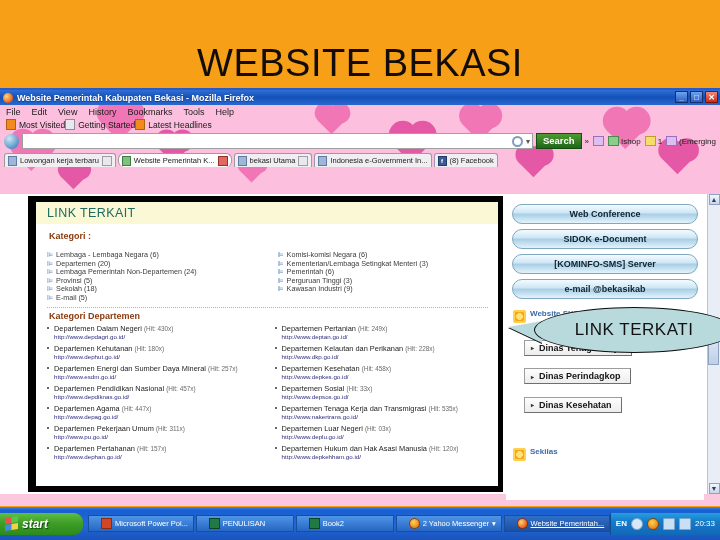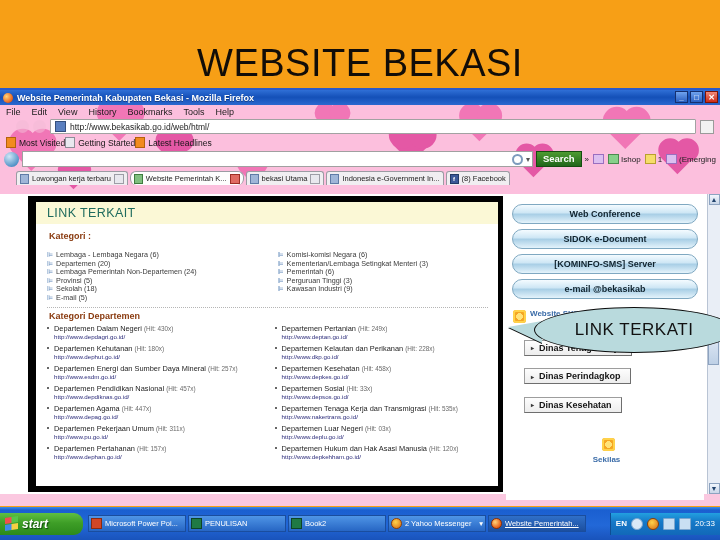--- a/index.html
+++ b/index.html
@@ -117,21 +117,21 @@
     white-space:nowrap;
   }
   .toolchips{display:flex;align-items:center;gap:4px;font-size:8px;color:#202020;white-space:nowrap;}
   .chip{display:flex;align-items:center;gap:2px;}
   .chipsq{width:9px;height:8px;background:#86d08a;border:1px solid #4c8a4f;}
   .chipsq.y{background:#f6dd6a;border-color:#b9a02d;}
   .chipsq.p{background:#dcbff0;border-color:#9a6fc0;}
 
   .tabrow{
     position:relative;z-index:2;
-    display:flex;align-items:flex-end;gap:2px;padding:1px 4px 0 16px;height:15px;
+    display:flex;align-items:flex-end;gap:2px;padding:1px 4px 0 4px;height:15px;
   }
   .tab{
     background:#f0eef1;border:1px solid #9b9ba3;border-bottom:none;
     height:13px;display:flex;align-items:center;gap:3px;padding:0 3px;
     font-size:7.5px;color:#1b1b1b;white-space:nowrap;overflow:hidden;
     border-radius:3px 3px 0 0;max-width:140px;
   }
   .tab.active{background:#fdfdfd;border-radius:6px;}
   .tab .tsq{width:7px;height:8px;background:#9fb6d8;border:1px solid #5f7ba6;flex:0 0 auto;}
   .tab .tsq.g{background:#7fbf7f;border-color:#3f7d3f;}
@@ -267,21 +267,21 @@
       linear-gradient(90deg,#f24e4e 0 48%,#58c44a 52% 100%) top/100% 48% no-repeat,
       linear-gradient(90deg,#3f8ce8 0 48%,#f7d043 52% 100%) bottom/100% 48% no-repeat;
     transform:skewY(-8deg);
     flex:0 0 auto;
   }
   .tasks{display:flex;align-items:center;gap:2px;margin-left:5px;flex:1;overflow:hidden;}
   .task{
     height:17px;min-width:98px;max-width:120px;
     background:linear-gradient(180deg,#4f95e6,#2766c4);
     border:1px solid #1a4d9e;box-sizing:border-box;
-    display:flex;align-items:center;gap:3px;padding:0 2px;
+    display:flex;align-items:center;gap:3px;padding:0 12px;
     color:#fff;font-size:7.5px;white-space:nowrap;overflow:hidden;
   }
   .task.active{background:linear-gradient(180deg,#2f6fc8,#1c4f9f);text-decoration:underline;}
   .tico{width:9px;height:9px;flex:0 0 auto;background:#e8e8e8;border:1px solid #7a7a7a;}
   .tico.ppt{background:#d24625;border-color:#8a2a11;}
   .tico.xls{background:#1f7a44;border-color:#0d4426;}
   .tico.ym{border-radius:50%;background:radial-gradient(circle at 40% 35%,#ffd24a,#d96a12);border-color:#8c3f06;}
   .tico.ff{border-radius:50%;background:radial-gradient(circle at 35% 35%,#ffd37a,#e8601a 70%);border-color:#8c2f04;}
   .tray{
     display:flex;align-items:center;gap:4px;height:22px;padding:0 5px;
@@ -331,29 +331,20 @@
       <div class="menubar">
         <span>File</span>
         <span>Edit</span>
         <span>View</span>
         <span>History</span>
         <span>Bookmarks</span>
         <span>Tools</span>
         <span>Help</span>
       </div>
 
-      <div class="navrow">
-        <span class="navbtn"></span>
-        <span class="navbtn"></span>
-        <span class="urlbar">
-          <span class="favicon"></span>
-          <span>http://www.bekasikab.go.id/web/html/</span>
-        </span>
-        <span class="star"></span>
-      </div>
 
       <div class="bookrow">
         <span class="bi">
           <span class="sq o"></span>
           <span>Most Visited</span>
         </span>
         <span class="bi">
           <span class="sq"></span>
           <span>Getting Started</span>
         </span>
@@ -579,21 +570,21 @@
       <div><span class="greybtn">
             <span class="car">▸</span>
             <span>Dinas Perindagkop</span>
           </span></div>
       <div><span class="greybtn">
             <span class="car">▸</span>
             <span>Dinas Kesehatan</span>
           </span></div>
     </div>
 
-    <div class="gearrow" style="margin-top:10px;flex-direction:column;">
+    <div class="gearrow" style="margin-top:20px;">
       <span class="gear"></span>
       <span class="gearlabel">Sekilas</span>
     </div>
   </div>
 
   <div class="callout">
     <div class="tail"></div>
     <div class="oval">
       <span class="oval-text">LINK TERKATI</span>
     </div>

